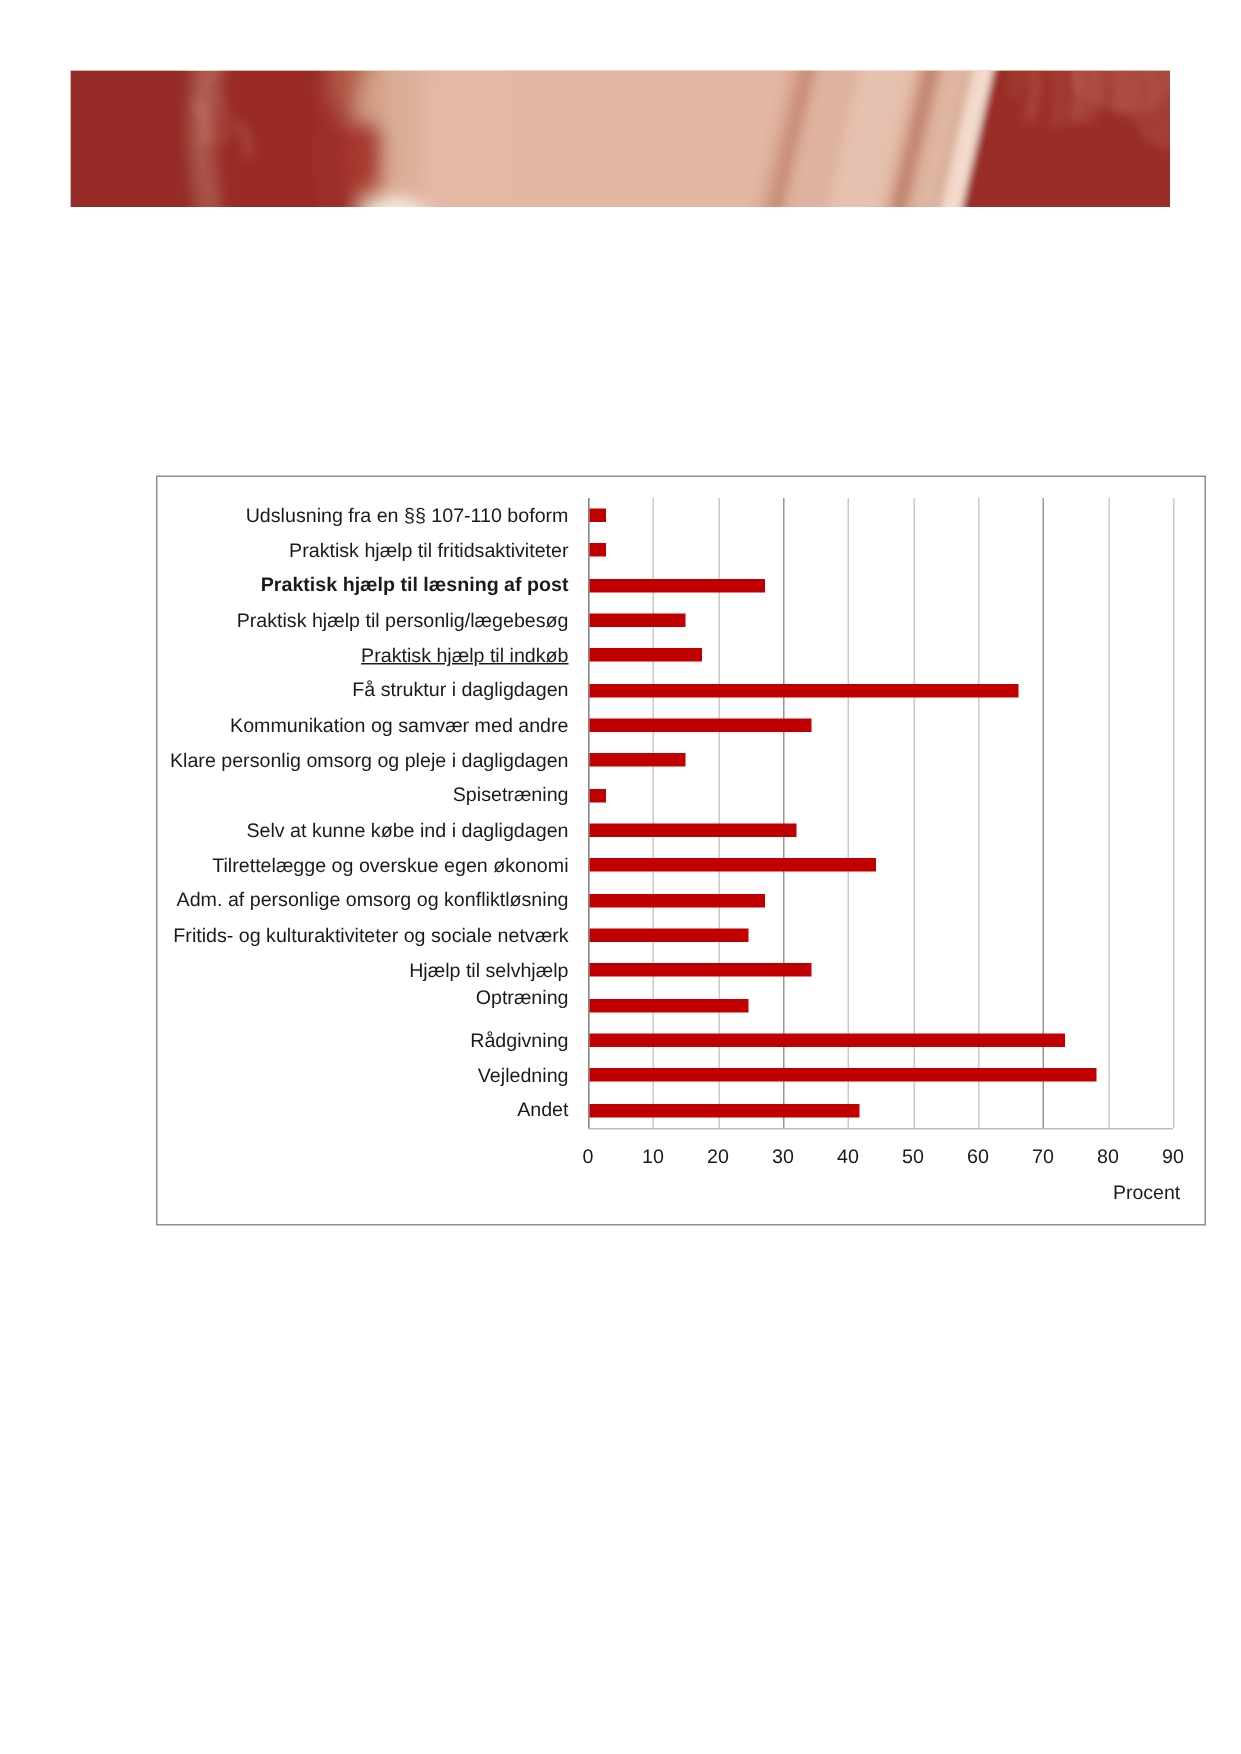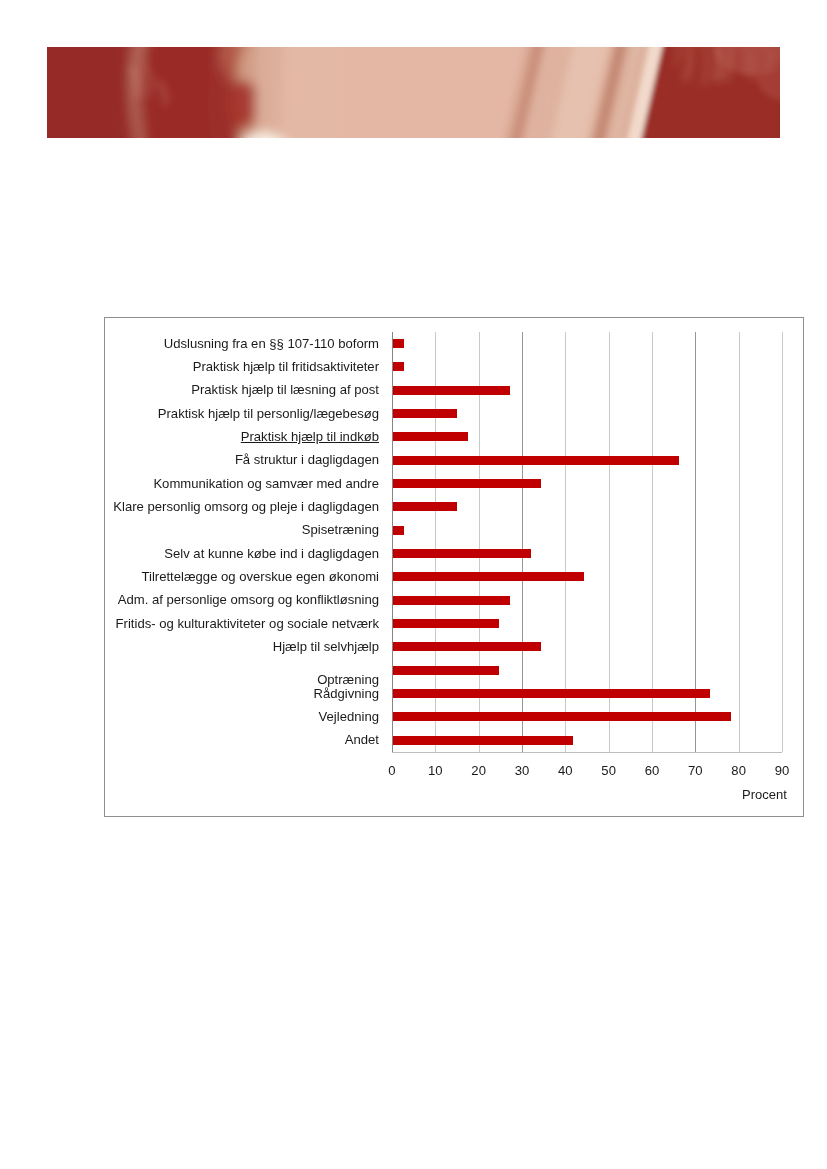--- a/index.html
+++ b/index.html
@@ -118,21 +118,21 @@
         <div class="xlabel" style="left: 326.667px; width: 40px; top: 432px;">80</div>
         <div class="gridline" style="background: rgb(201, 201, 201); left: 390px;"></div>
         <div class="xlabel" style="left: 370px; width: 40px; top: 432px;">90</div>
         <div class="axis-y" style="background: rgb(134, 134, 134);"></div>
         <div class="axis-x"></div>
         <div class="bar" style="left: 1.2px; top: 6.86667px; width: 10.8333px; background: rgb(192, 0, 0);"></div>
         <div class="catlabel" style="top: 4.66667px; right: 403px;">Udslusning fra en §§ 107-110 boform</div>
         <div class="bar" style="left: 1.2px; top: 30.2px; width: 10.8333px; background: rgb(192, 0, 0);"></div>
         <div class="catlabel" style="top: 28px; right: 403px; margin-left: 16px;">Praktisk hjælp til fritidsaktiviteter</div>
         <div class="bar" style="left: 1.2px; top: 53.5333px; width: 117px; background: rgb(192, 0, 0);"></div>
-        <div class="catlabel" style="top: 51.3333px; right: 403px;">Praktisk hjælp til læsning af post</div>
+        <div class="catlabel" style="top: 51.3333px; right: 403px; font-weight: bold;">Praktisk hjælp til læsning af post</div>
         <div class="bar" style="left: 1.2px; top: 76.8667px; width: 64.1333px; background: rgb(192, 0, 0);"></div>
         <div class="catlabel" style="top: 74.6667px; right: 403px;">Praktisk hjælp til personlig/lægebesøg</div>
         <div class="bar" style="left: 1.2px; top: 100.2px; width: 74.9667px; background: rgb(192, 0, 0);"></div>
         <div class="catlabel" style="top: 98px; right: 403px; text-decoration: underline;">Praktisk hjælp til indkøb</div>
         <div class="bar" style="left: 1.2px; top: 123.533px; width: 286px; background: rgb(192, 0, 0);"></div>
         <div class="catlabel" style="top: 121.333px; right: 403px;">Få struktur i dagligdagen</div>
         <div class="bar" style="left: 1.2px; top: 146.867px; width: 147.767px; background: rgb(192, 0, 0);"></div>
         <div class="catlabel" style="top: 144.667px; right: 403px;">Kommunikation og samvær med andre</div>
         <div class="bar" style="left: 1.2px; top: 170.2px; width: 64.1333px; background: rgb(192, 0, 0);"></div>
         <div class="catlabel" style="top: 168px; right: 403px;">Klare personlig omsorg og pleje i dagligdagen</div>
@@ -142,21 +142,21 @@
         <div class="catlabel" style="top: 214.667px; right: 403px;">Selv at kunne købe ind i dagligdagen</div>
         <div class="bar" style="left: 1.2px; top: 240.2px; width: 190.667px; background: rgb(192, 0, 0);"></div>
         <div class="catlabel" style="top: 238px; right: 403px;">Tilrettelægge og overskue egen økonomi</div>
         <div class="bar" style="left: 1.2px; top: 263.533px; width: 117px; background: rgb(192, 0, 0);"></div>
         <div class="catlabel" style="top: 261.333px; right: 403px;">Adm. af personlige omsorg og konfliktløsning</div>
         <div class="bar" style="left: 1.2px; top: 286.867px; width: 105.733px; background: rgb(192, 0, 0);"></div>
         <div class="catlabel" style="top: 284.667px; right: 403px;">Fritids- og kulturaktiviteter og sociale netværk</div>
         <div class="bar" style="left: 1.2px; top: 310.2px; width: 147.767px; background: rgb(192, 0, 0);"></div>
         <div class="catlabel" style="top: 308px; right: 403px;">Hjælp til selvhjælp</div>
         <div class="bar" style="left: 1.2px; top: 333.533px; width: 105.733px; background: rgb(192, 0, 0);"></div>
-        <div class="catlabel" style="top: 341px; right: 403px;">Optræning</div>
+        <div class="catlabel" style="top: 326px; right: 403px;">Optræning</div>
         <div class="bar" style="left: 1.2px; top: 356.867px; width: 316.767px; background: rgb(192, 0, 0);"></div>
         <div class="catlabel" style="top: 354.667px; right: 403px;">Rådgivning</div>
         <div class="bar" style="left: 1.2px; top: 380.2px; width: 338px; background: rgb(192, 0, 0);"></div>
         <div class="catlabel" style="top: 378px; right: 403px;">Vejledning</div>
         <div class="bar" style="left: 1.2px; top: 403.533px; width: 180.267px; background: rgb(192, 0, 0);"></div>
         <div class="catlabel" style="top: 401.333px; right: 403px;">Andet</div>
       </div>
     <div class="axis-title" id="axis-title" style="left: 637px; top: 470px;">Procent</div>
   </div>
 

